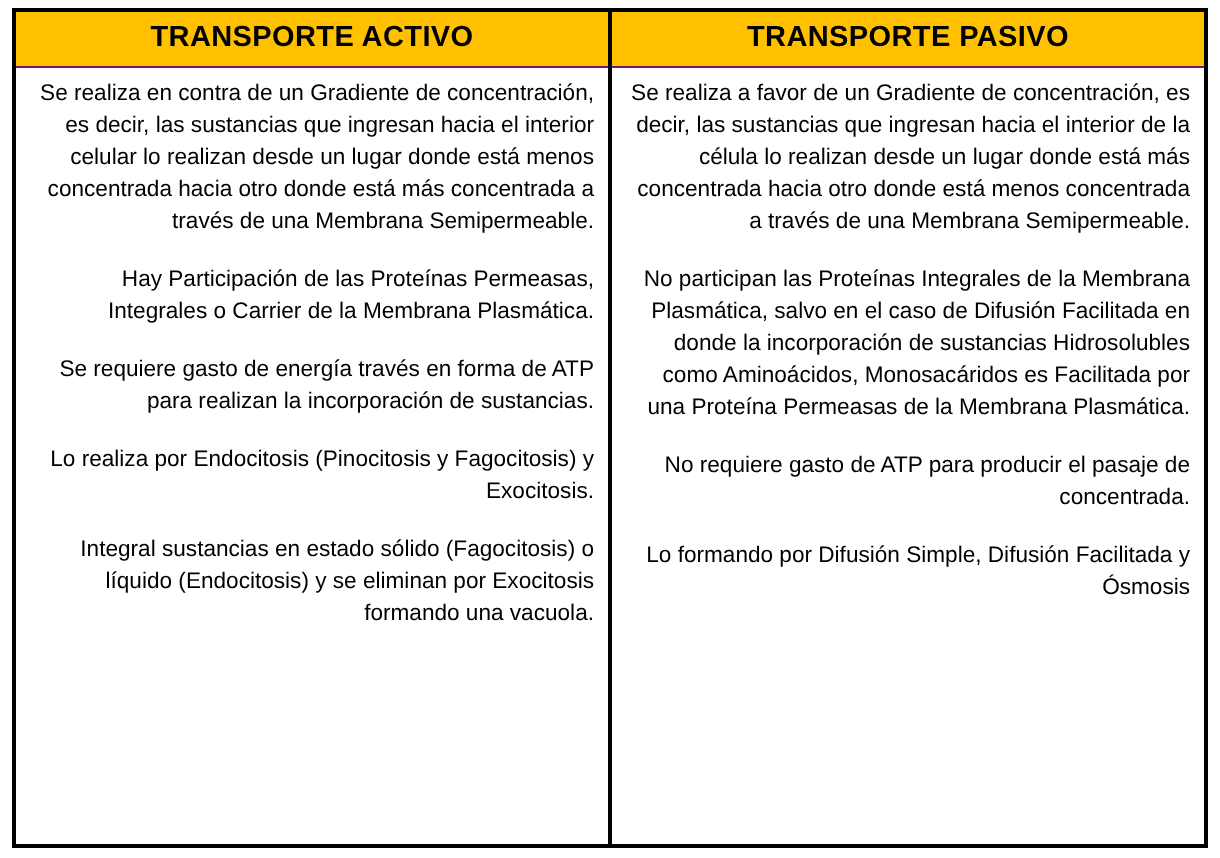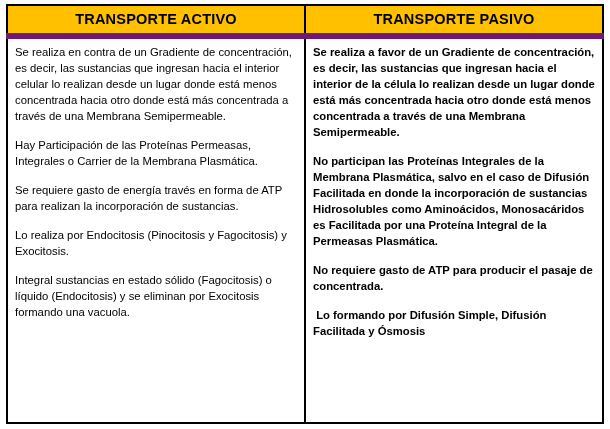--- a/index.html
+++ b/index.html
@@ -29,40 +29,40 @@
   table.compare th {
     background: #FFC000;
     color: #000000;
     font-size: 14.5px;
     font-weight: bold;
     text-align: center;
     letter-spacing: 0.2px;
     height: 22px;
     padding: 2px 0 3px 0;
     border-right: 2px solid #000000;
-    border-bottom: 6px solid #701a75;
+    border-bottom: 1px solid #701a75;
   }
   table.compare th:last-child {
     border-right: none;
     margin-top: 33px;
   }
   table.compare td {
     vertical-align: top;
     font-size: 11.3px;
     line-height: 1.42;
     color: #000000;
     padding: 5px 7px 4px 7px;
     border-right: 2px solid #000000;
   }
   table.compare td:last-child {
     border-right: none;
-    font-weight: bold;
   }
   .cell-col {
     display: block;
+    text-align: right;
   }
   .para {
     margin: 0 0 13px 0;
     white-space: pre-wrap;
   }
   .para:last-child {
     margin-bottom: 0;
   }
 </style>
 </head>
@@ -83,21 +83,21 @@
             <p class="para">Se realiza en contra de un Gradiente de concentración, es decir, las sustancias que ingresan hacia el interior celular lo realizan desde un lugar donde está menos concentrada hacia otro donde está más concentrada a través de una Membrana Semipermeable.</p>
             <p class="para">Hay Participación de las Proteínas Permeasas, Integrales o Carrier de la Membrana Plasmática.</p>
             <p class="para">Se requiere gasto de energía través en forma de ATP para realizan la incorporación de sustancias.</p>
             <p class="para">Lo realiza por Endocitosis (Pinocitosis y Fagocitosis) y Exocitosis.</p>
             <p class="para">Integral sustancias en estado sólido (Fagocitosis) o líquido (Endocitosis) y se eliminan por Exocitosis formando una vacuola.</p>
           </div>
         </td>
         <td>
           <div class="cell-col">
             <p class="para">Se realiza a favor de un Gradiente de concentración, es decir, las sustancias que ingresan hacia el interior de la célula lo realizan desde un lugar donde está más concentrada hacia otro donde está menos concentrada a través de una Membrana Semipermeable.</p>
-            <p class="para">No participan las Proteínas Integrales de la Membrana Plasmática, salvo en el caso de Difusión Facilitada en donde la incorporación de sustancias Hidrosolubles como Aminoácidos, Monosacáridos es Facilitada por una Proteína Integral de la Permeasas Plasmática.</p>
+            <p class="para">No participan las Proteínas Integrales de la Membrana Plasmática, salvo en el caso de Difusión Facilitada en donde la incorporación de sustancias Hidrosolubles como Aminoácidos, Monosacáridos es Facilitada por una Proteína Permeasas de la Membrana Plasmática.</p>
             <p class="para">No requiere gasto de ATP para producir el pasaje de concentrada.</p>
             <p class="para"> Lo formando por Difusión Simple, Difusión Facilitada y Ósmosis</p>
           </div>
         </td>
       </tr>
     </tbody>
   </table>
 </div>
 
 </body></html>

